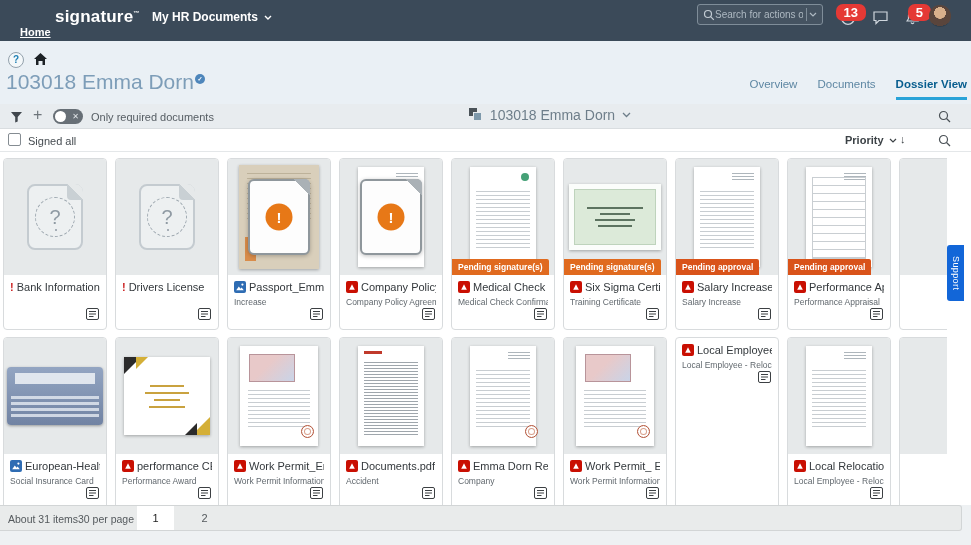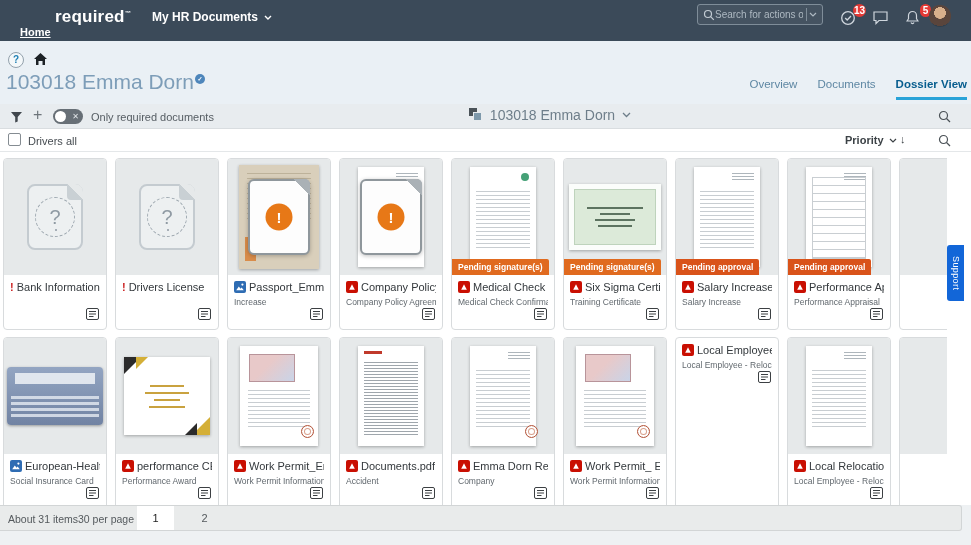--- a/index.html
+++ b/index.html
@@ -15,22 +15,22 @@
              display:flex; align-items:center; gap:6px; cursor:pointer; }
   .home-link { position:absolute; left:20px; top:26px; color:#fff; font-size:11px; font-weight:bold;
                text-decoration:underline; cursor:pointer; }
   .searchbox { position:absolute; left:697px; top:4px; width:126px; height:21px; border:1px solid #7f8d99;
                border-radius:3px; display:flex; align-items:center; padding:0 5px; background:rgba(255,255,255,.05); }
   .searchbox input { flex:1; min-width:0; background:transparent; border:none; outline:none;
                      color:#c9d2da; font-size:10px; font-family:inherit; }
   .searchbox input::placeholder { color:#aeb9c2; }
   .sb-div { width:1px; height:13px; background:#7f8d99; margin:0 2px 0 3px; }
   .ticon { position:absolute; top:9px; width:18px; height:18px; }
-  .nbadge { position:absolute; top:-5px; right:-8px; background:#e53935; color:#fff; font-size:10px;
-            font-weight:bold; border-radius:7px; padding:1px 1px; min-width:11px; text-align:center; }
+  .nbadge { position:absolute; top:-5px; right:-8px; background:#e53935; color:#fff; font-size:13px;
+            font-weight:bold; border-radius:7px; padding:1px 8px; min-width:11px; text-align:center; }
   .avatar { position:absolute; left:929px; top:5px; width:22px; height:22px; border-radius:50%;
             background:radial-gradient(circle at 50% 36%, #d9b08c 0 32%, #5a453c 33% 72%, #2f3e4c 73%); }
 
   
   .subheader { position:absolute; top:41px; left:0; width:971px; height:63px; background:#eaf0f5; }
   .help-btn { position:absolute; left:8px; top:11px; width:16px; height:16px; border:1px solid #93a1ac;
               border-radius:50%; color:#2080b4; font-size:10px; font-weight:bold; text-align:center;
               line-height:14px; cursor:pointer; background:#f4f8fa; }
   .home-ic { position:absolute; left:33px; top:11px; cursor:pointer; }
   .page-title { position:absolute; left:6px; top:29px; font-size:21px; color:#7d9db8; }
@@ -160,21 +160,21 @@
   .pg { width:37px; height:24px; display:flex; align-items:center; justify-content:center; font-size:11px;
         color:#54595d; cursor:pointer; margin-right:12px; }
   .pg.active { background:#fff; color:#222; }
 </style>
 </head>
 <body>
 
 <div class="page">
 
   <div class="topbar">
-    <span class="logo"><span>required</span><sup>™</sup></span>
+    <span class="logo"><span>signature</span><sup>™</sup></span>
     <span class="appmenu">
       <span>My HR Documents</span>
       <svg width="8" height="5">
           <path d="M1 1 l3 3 l3 -3" stroke="#fff" stroke-width="1.4" fill="none"></path>
         </svg>
     </span>
     <span class="home-link">Home</span>
     <div class="searchbox">
       <svg width="12" height="12">
           <circle cx="5" cy="5" r="3.5" fill="none" stroke="#c3ccd4" stroke-width="1.2"></circle>
@@ -248,21 +248,21 @@
     <span class="fb-search">
       <svg width="13" height="13">
           <circle cx="5.5" cy="5.5" r="4" fill="none" stroke="#4a5156" stroke-width="1.2"></circle>
           <line x1="8.5" y1="8.5" x2="12" y2="12" stroke="#4a5156" stroke-width="1.2"></line>
         </svg>
     </span>
   </div>
 
   <div class="listbar">
     <span class="checkbox"></span>
-    <span class="selall">Drivers all</span>
+    <span class="selall">Signed all</span>
     <span class="sortwrap">
       <span class="sort-label">Priority</span>
       <svg width="8" height="5">
           <path d="M1 1 l3 3 l3 -3" stroke="#3c4246" stroke-width="1.2" fill="none"></path>
         </svg>
     </span>
     <span class="sort-dir">↓</span>
     <span class="lb-search">
       <svg width="13" height="13">
           <circle cx="5.5" cy="5.5" r="4" fill="none" stroke="#4a5156" stroke-width="1.2"></circle>

